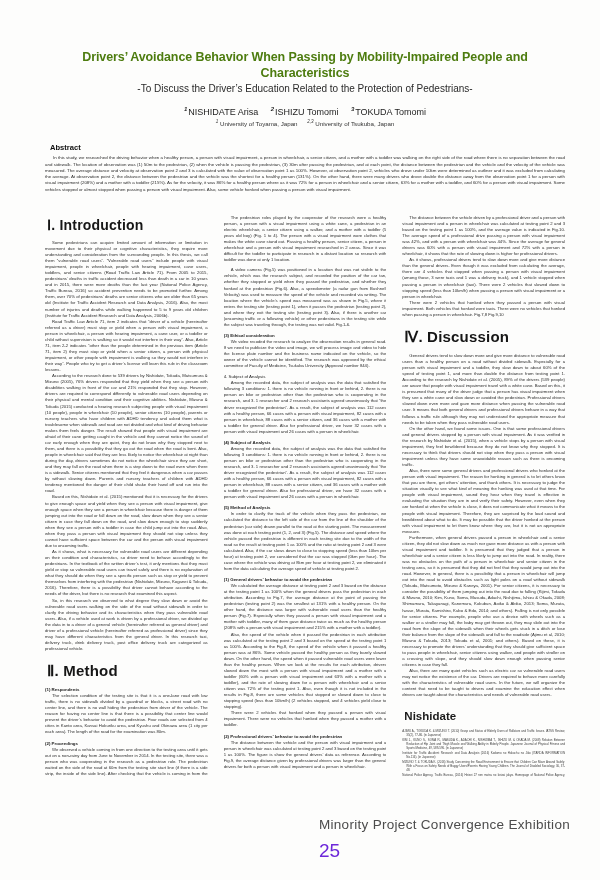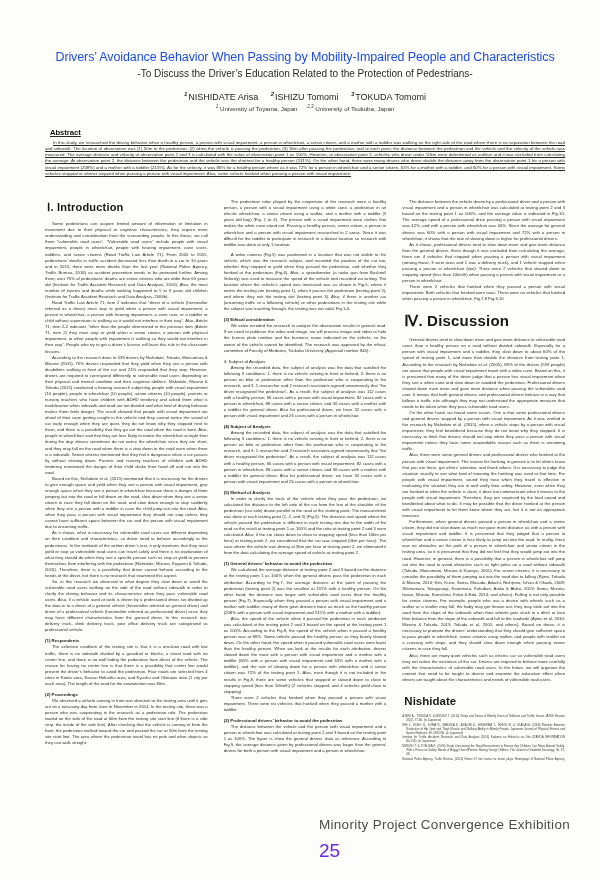--- a/index.html
+++ b/index.html
@@ -1,37 +1,37 @@
 <!DOCTYPE html>
 <html><head>
 <meta charset="utf-8">
 <style>
   html,body{margin:0;padding:0;background:#fdfdfc;}
   body{width:600px;height:880px;overflow:hidden;font-family:"Liberation Sans",sans-serif;color:#262626;position:relative;}
   .page{position:absolute;inset:0;padding:50px 35px 0 45px;box-sizing:border-box;}
   
   .head{text-align:center;}
-  .title{font-size:12.5px;font-weight:400;color:#1d4ed8;letter-spacing:-0.1px;line-height:1.25;}
+  .title{font-size:12.5px;font-weight:700;color:#4d7c0f;letter-spacing:-0.1px;line-height:1.25;}
   .subtitle{font-size:10px;color:#2a2a2a;margin-top:2px;}
   .authors{font-size:9px;color:#1e1e1e;margin-top:12px;}
   .authors .sup{font-size:6px;font-style:italic;font-weight:700;vertical-align:super;margin-right:1px;}
   .authors .gap{display:inline-block;width:10px;}
   .affil{font-size:6.2px;color:#333;margin-top:2px;}
   .affil .sup{font-size:4.5px;font-style:italic;vertical-align:super;}
   .affil .gap{display:inline-block;width:8px;}
   
-  .abstract{margin-top:16px;text-decoration:underline;}
+  .abstract{margin-top:16px;}
   .abstract h2{font-size:7.6px;font-weight:700;color:#111;margin:0 0 3px 5px;}
   .abstract p{font-size:4.4px;line-height:1.42;text-align:justify;margin:0;color:#2b2b2b;text-indent:8px;}
   
   .cols{display:flex;gap:16px;margin-top:22px;height:562px;overflow:hidden;}
   .col{width:163px;overflow:hidden;}
   .col p{font-size:4.25px;line-height:1.43;text-align:justify;text-indent:7px;margin:0;color:#2c2c2c;}
   h3.big{font-size:15px;font-weight:700;color:#161616;margin:10px 0 7px 2px;letter-spacing:0.2px;}
-  h3.big.first{margin-top:2px;font-size:11px;}
+  h3.big.first{margin-top:2px;font-size:14px;}
   h4.sub{font-size:4.4px;font-weight:700;color:#1d1d1d;margin:5px 0 1px;}
   h4.plain{font-weight:400;}
   .spacer{height:4px;}
   
   h3.refs{font-size:11.5px;font-weight:700;color:#1b1b1b;margin:12px 0 8px 2px;}
   .ref{font-size:2.9px;line-height:1.35;text-align:justify;color:#3c3c3c;margin:0 0 1px;padding-left:4px;text-indent:-4px;}
   
   .footer{position:absolute;right:30px;bottom:18px;display:flex;align-items:baseline;gap:8px;flex-direction:column;}
   .footer .ftext{font-size:13.5px;color:#4c4c4c;letter-spacing:0.3px;}
   .footer .fnum{font-size:19px;color:#6d28d9;}
@@ -63,20 +63,21 @@
   <div class="cols">
 
     <div class="col">
       <h3 class="big first">Ⅰ. Introduction</h3>
       <p>Some pedestrians can acquire limited amount of information or limitation in movement due to their physical or cognitive characteristics, they require more understanding and consideration from the surrounding people. In this thesis, we call them “vulnerable road users”. “Vulnerable road users” include people with visual impairment, people in wheelchair, people with hearing impairment, cane users, toddlers, and senior citizens (Road Traffic Law Article 71). From 2005 to 2015, pedestrians’ deaths in traffic accident decreased less than death in a car in 10 years and in 2015, there were more deaths than the last year (National Police Agency, Traffic Bureau, 2016) so accident prevention needs to be promoted further. Among them, over 70% of pedestrians’ deaths are senior citizens who are older than 65 years old (Institute for Traffic Accident Research and Data Analysis, 2016). Also, the most number of injuries and deaths while walking happened to 5 to 9 years old children (Institute for Traffic Accident Research and Data Analysis, 2006b).</p>
       <p>Road Traffic Law Article 71, item 2 indicates that “driver of a vehicle (hereinafter referred as a driver) must stop or yield when a person with visual impairment, a person in wheelchair, a person with hearing impairment, a cane user, or a toddler or child without supervision is walking so it would not interfere in their way”.  Also, Article 71, item 2-2 indicates “other than the people determined in the previous item (Article 71, item 2) they must stop or yield when a senior citizen, a person with physical impairment, or other people with impairment is walking so they would not interfere in their way”. People who try to get a driver’s license will learn this rule in the classroom lessons.</p>
       <p>According to the research done to 539 drivers by Nishidate, Tokuda, Matsumura &amp; Mizuno (2005), 76% drivers responded that they yield when they see a person with disabilities walking in front of the car and 21% responded that they stop.  However, drivers are required to correspond differently to vulnerable road users depending on their physical and mental condition and their cognitive abilities. Nishidate, Mizuno &amp; Tokuda (2015) conducted a hearing research subjecting people with visual impairment (10 people), people in wheelchair (10 people), senior citizens (10 people), parents or nursery teachers who have children with ADHD tendency and asked them what is troublesome when sidewalk and road are not divided and what kind of driving behavior makes them feels danger. The result showed that people with visual impairment are afraid of their cane getting caught in the vehicle and they cannot notice the sound of car early enough when they are quiet, they do not know why they stopped next to them, and there is a possibility that they go out the road when the road is bent. Also, people in wheelchair said that they are less likely to notice the wheelchair at night than during the day, drivers sometimes do not notice the wheelchair since they are short, and they may fall on the road when there is a step down to the road even when there is a sidewalk. Senior citizens mentioned that they feel it dangerous when a car passes by without slowing down. Parents and nursery teachers of children with ADHD tendency mentioned the danger of their child shake their hand off and run into the road.</p>
       <p>Based on this, Nishidate et al. (2015) mentioned that it is necessary for the drivers to give enough space and yield when they see a person with visual impairment, give enough space when they see a person in wheelchair because there is danger of them jumping out into the road or fall down on the road, slow down when they see a senior citizen in case they fall down on the road, and slow down enough to stop suddenly when they see a person with a toddler in case the child jump out into the road. Also, when they pass a person with visual impairment they should not stop unless they cannot have sufficient space between the car and the person with visual impairment due to oncoming traffic.</p>
       <p>As it shows, what is necessary for vulnerable road users are different depending on their condition and characteristics, so driver need to behave accordingly to the pedestrians. In the textbook of the written driver’s test, it only mentions that they must yield or stop so vulnerable road users can travel safely and there is no explanation of what they should do when they see a specific person such as stop or yield to prevent themselves from interfering with the pedestrian (Nishidate, Mizuno, Koganei &amp; Tokuda, 2016). Therefore, there is a possibility that driver cannot behave according to the needs of the driver, but there is no research that examined this aspect.</p>
       <p>So, in this research we observed to what degree they slow down or avoid the vulnerable road users walking on the side of the road without sidewalk in order to clarify the driving behavior and its characteristics when they pass vulnerable road users. Also, if a vehicle used at work is driven by a professional driver, we divided up the data in to a driver of a general vehicle (hereinafter referred as general driver) and driver of a professional vehicle (hereinafter referred as professional driver) since they may have different characteristics from the general driver. In this research taxi, delivery truck, drink delivery truck, post office delivery truck are categorized as professional vehicle.</p>
+      <h3 class="big">Ⅱ. Method</h3>
       <h4 class="sub">(1) Respondents</h4>
       <p>The selection condition of the testing site is that it is a one-lane road with low traffic, there is no sidewalk divided by a guardrail or blocks, a street road with no center line, and there is no wall hiding the pedestrian from driver of the vehicle. The reason for having no center line is that there is a possibility that center line would prevent the driver’s behavior to avoid the pedestrian.  Four roads are selected from 4 cities in Kanto area, Kansai Hokuriku area, and Kyushu and Okinawa area (1 city per each area). The length of the road for the examination was 80m.</p>
       <h4 class="sub">(2) Proceedings</h4>
       <p>We observed a vehicle coming in from one direction to the testing area until it gets out on a non-rainy day from June to November in 2014. In the testing site, there was a person who was cooperating in the research as a pedestrian role.  The pedestrian waited on the side of the road at 60m from the testing site start line (if there is a side strip, the inside of the side line). After checking that the vehicle is coming in from the front, the pedestrian walked toward the car and passed the car at 50m from the testing site start line.  The area where the pedestrian travel has no pole and other objects so they can walk straight.</p>
     </div>
 
     <div class="col">
       <p>The pedestrian roles played by the cooperator of the research were a healthy person, a person with a visual impairment using a white cane, a pedestrian in an electric wheelchair, a senior citizen using a walker, and a mother with a toddler (5 years old boy) (Fig. 1 to 4). The person with a visual impairment wore clothes that makes the white cane stand out. Passing a healthy person, senior citizen, a person in wheelchair and a person with visual impairment researched in 2 areas. Since it was difficult for the toddler to participate in research in a distant location so research with toddler was done at only 1 location.</p>
       <div class="spacer"></div>
       <p>A video camera (Fig.5) was positioned in a location that was not visible to the vehicle, which was the research subject, and recorded the position of the car tan, whether they stopped or yield when they passed the pedestrian, and whether they honked at the pedestrian (Fig.6).  Also, a speedometer (a radar gun from Bushnell Velocity) was used to measure the speed of the vehicle and recorded via writing. The location where the vehicle’s speed was measured was as shown in Fig.5, where it enters the testing site (testing point 1), when it passes the pedestrian (testing point 2), and where they exit the testing site (testing point 3). Also, if there is another car (oncoming traffic or a following vehicle) or other pedestrians in the testing site while the subject was traveling through, the testing was not valid. Fig.1-6.</p>

